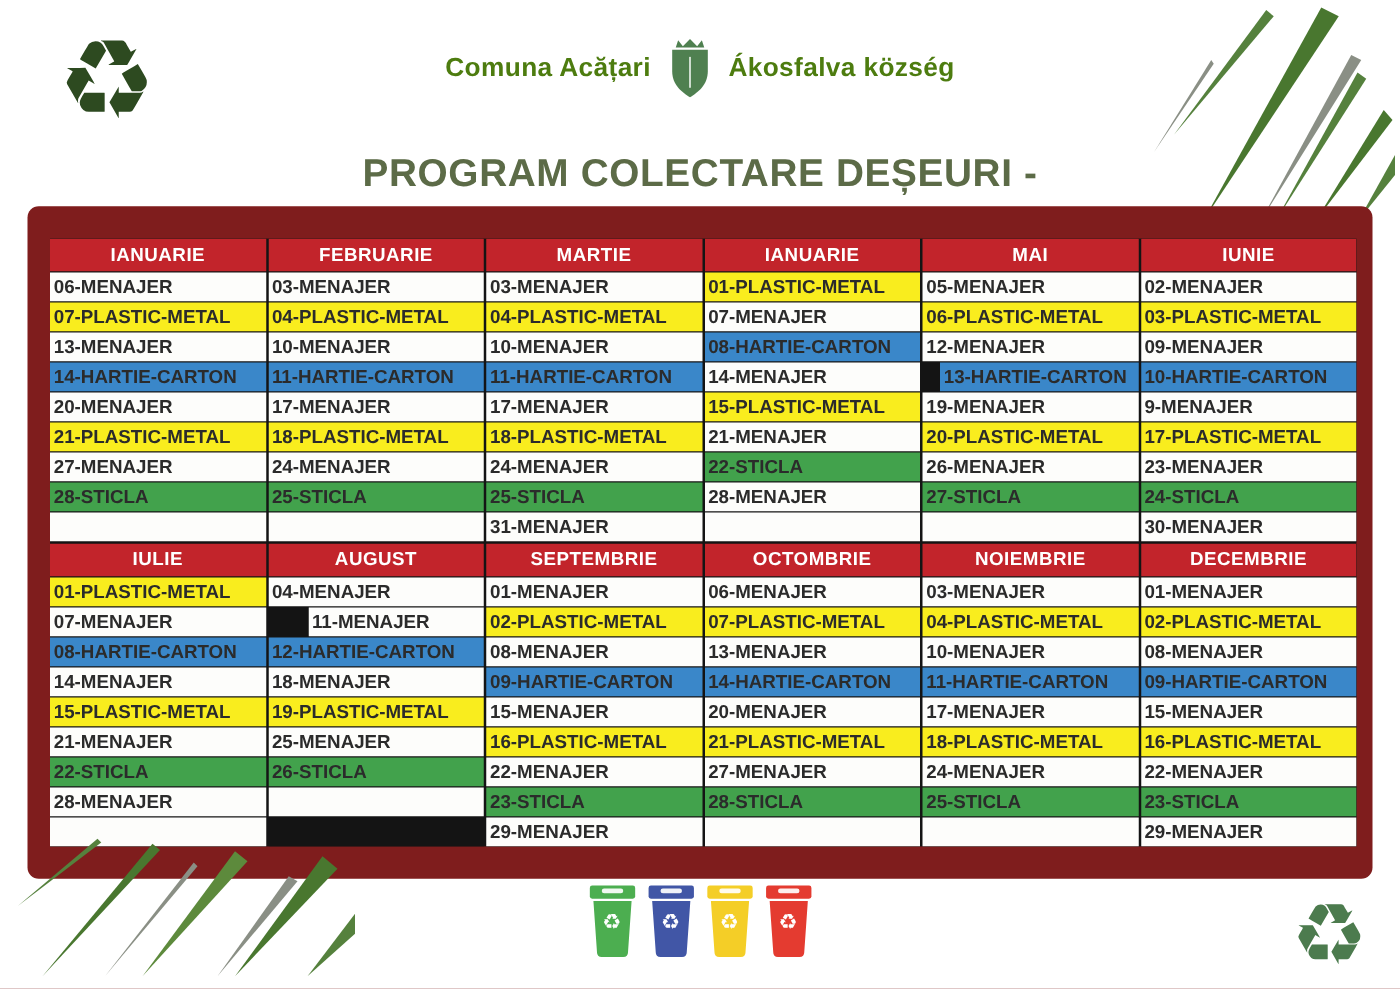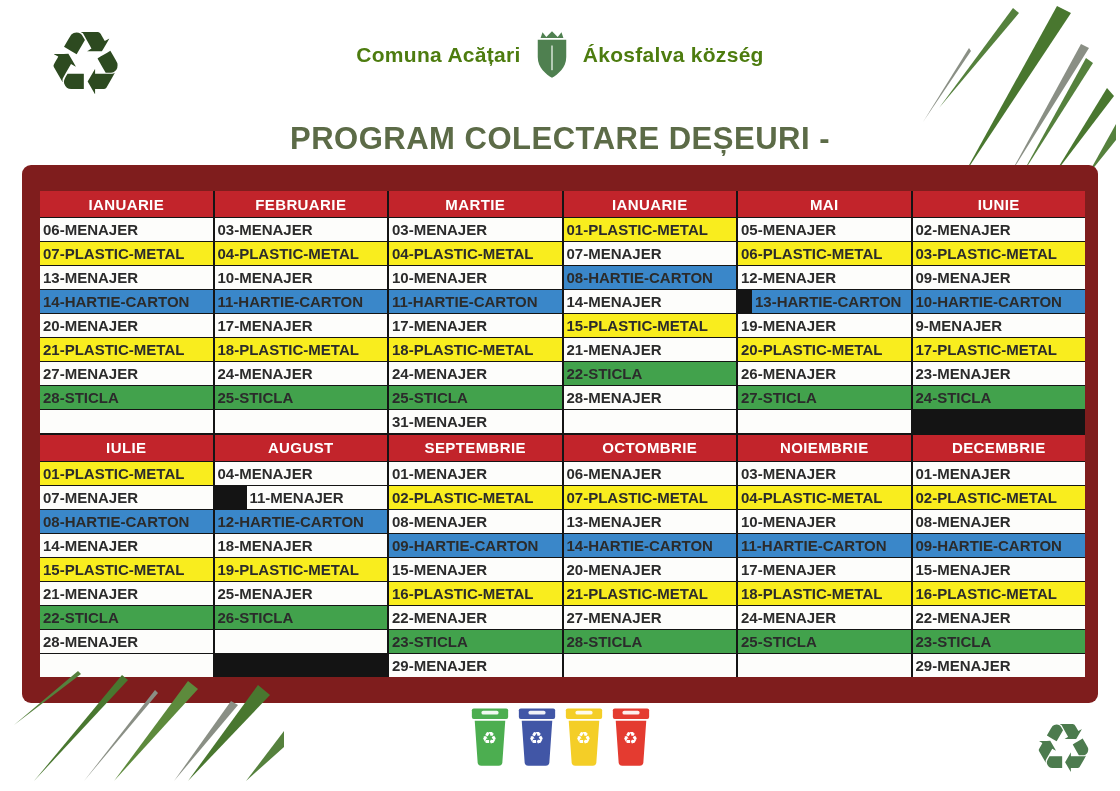--- a/index.html
+++ b/index.html
@@ -165,20 +165,21 @@
         <div class="month-col">
           <div class="month-header" style="background: rgb(194, 36, 43); color: rgb(255, 255, 255);">IUNIE</div>
           <div class="cell" style="background: rgb(253, 253, 251); color: rgb(43, 43, 43);">02-MENAJER</div>
           <div class="cell" style="background: rgb(249, 237, 30); color: rgb(43, 43, 43);">03-PLASTIC-METAL</div>
           <div class="cell" style="background: rgb(253, 253, 251); color: rgb(43, 43, 43);">09-MENAJER</div>
           <div class="cell" style="background: rgb(58, 135, 201); color: rgb(43, 43, 43);">10-HARTIE-CARTON</div>
           <div class="cell" style="background: rgb(253, 253, 251); color: rgb(43, 43, 43);">9-MENAJER</div>
           <div class="cell" style="background: rgb(249, 237, 30); color: rgb(43, 43, 43);">17-PLASTIC-METAL</div>
           <div class="cell" style="background: rgb(253, 253, 251); color: rgb(43, 43, 43);">23-MENAJER</div>
           <div class="cell" style="background: rgb(66, 162, 76); color: rgb(43, 43, 43);">24-STICLA</div>
+          <div class="cell" style="background: rgb(253, 253, 251); color: rgb(43, 43, 43);">30-MENAJER</div>
         </div>
       </div>
       <div class="half">
         <div class="month-col">
           <div class="month-header" style="background: rgb(194, 36, 43); color: rgb(255, 255, 255);">IULIE</div>
           <div class="cell" style="background: rgb(249, 237, 30); color: rgb(43, 43, 43);">01-PLASTIC-METAL</div>
           <div class="cell" style="background: rgb(253, 253, 251); color: rgb(43, 43, 43);">07-MENAJER</div>
           <div class="cell" style="background: rgb(58, 135, 201); color: rgb(43, 43, 43);">08-HARTIE-CARTON</div>
           <div class="cell" style="background: rgb(253, 253, 251); color: rgb(43, 43, 43);">14-MENAJER</div>
           <div class="cell" style="background: rgb(249, 237, 30); color: rgb(43, 43, 43);">15-PLASTIC-METAL</div>

